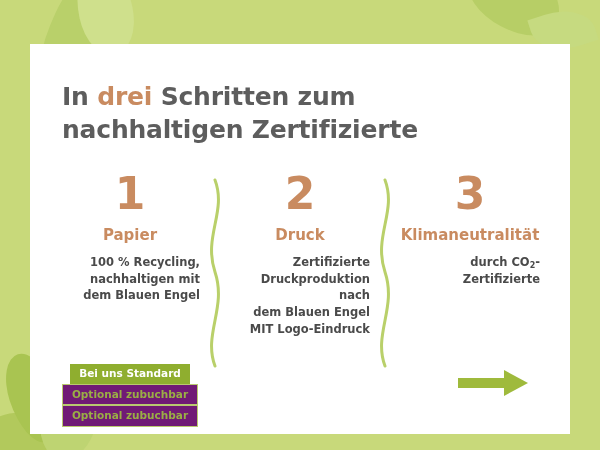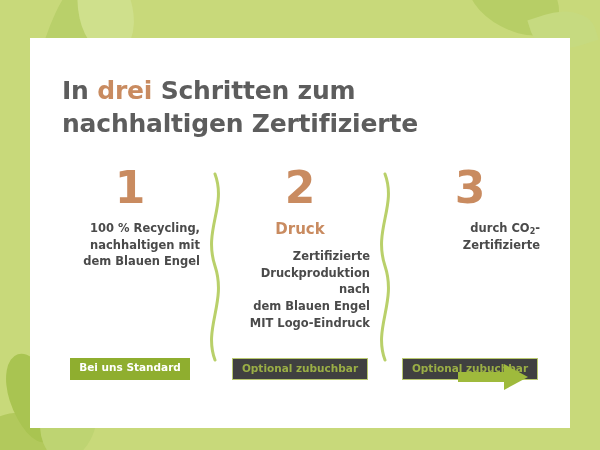--- a/index.html
+++ b/index.html
@@ -85,21 +85,21 @@
     left: -20px;
     width: 70px;
     height: 56px;
     background: #b2c95c;
     border-radius: 60% 0 60% 0;
     transform: rotate(8deg);
   }
   .card {
     position: absolute;
     left: 30px;
-    top: 38px;
+    top: 44px;
     width: 540px;
     height: 390px;
     background: #ffffff;
     box-sizing: border-box;
   }
   .headline {
     position: absolute;
     left: 32px;
     top: 36px;
     width: 470px;
@@ -160,21 +160,21 @@
     position: absolute;
     top: 0;
     left: -9px;
   }
   .badges {
     position: absolute;
     left: 20px;
     top: 320px;
     width: 500px;
     display: flex;
-    flex-direction: row;
+    flex-direction: column;
   }
   .badge-slot {
     width: 160px;
     display: flex;
     justify-content: center;
   }
   .badge-spacer {
     width: 10px;
   }
   .badge {
@@ -183,21 +183,21 @@
     font-weight: bold;
     padding: 4px 9px 4px 9px;
     white-space: nowrap;
     line-height: 1.1;
   }
   .badge-solid {
     background: #8fae2f;
     color: #ffffff;
   }
   .badge-outline {
-    background: #404040;
+    background: #701a75;
     color: #9aae45;
     border: 1px solid #b9c96f;
   }
   .arrow {
     position: absolute;
     right: 42px;
     bottom: 38px;
     width: 70px;
     height: 26px;
   }
@@ -243,20 +243,21 @@
 
     <div class="headline">
       <span>In </span><span class="accent">drei</span><span> Schritten zum</span><br>
       <span>nachhaltigen Zertifizierte</span>
     </div>
 
     <div class="columns">
 
       <div class="col">
         <div class="num">1</div>
+        <div class="col-title">Papier</div>
         <div class="col-desc">
           <span>100 % Recycling,</span><br>
           <span>nachhaltigen</span><span class="thin"> mit</span><br>
           <span class="thin">dem Blauen Engel</span>
         </div>
       </div>
 
       <div class="divider">
         <svg width="28" height="190" viewBox="0 0 28 190" aria-hidden="true">
           <path d="M14 2 C 26 34, 2 58, 14 94 C 26 130, 2 156, 14 188" fill="none" stroke="#b9d06a" stroke-width="3" stroke-linecap="round"></path>
@@ -275,20 +276,21 @@
       </div>
 
       <div class="divider">
         <svg width="28" height="190" viewBox="0 0 28 190" aria-hidden="true">
           <path d="M14 2 C 26 34, 2 58, 14 94 C 26 130, 2 156, 14 188" fill="none" stroke="#b9d06a" stroke-width="3" stroke-linecap="round"></path>
         </svg>
       </div>
 
       <div class="col">
         <div class="num">3</div>
+        <div class="col-title">Klimaneutralität</div>
         <div class="col-desc">
           <span class="thin">durch CO</span><sub>2</sub><span>-</span><br>
           <span>Zertifizierte</span>
         </div>
       </div>
 
     </div>
 
     <div class="badges">
       <div class="badge-slot">

